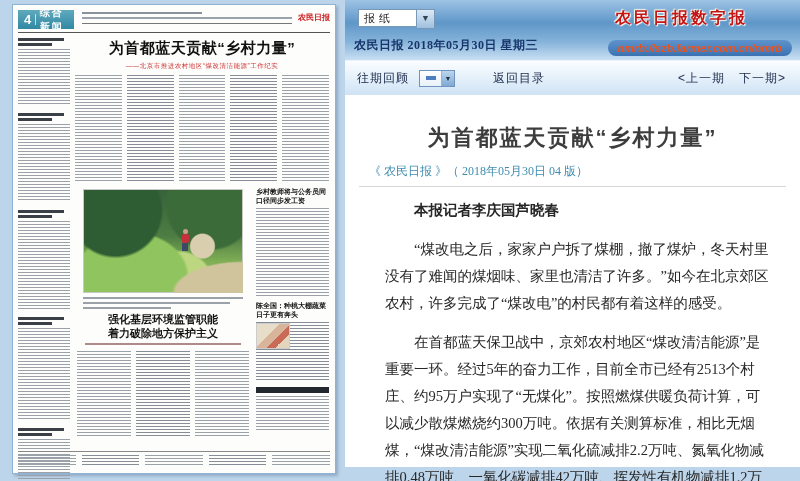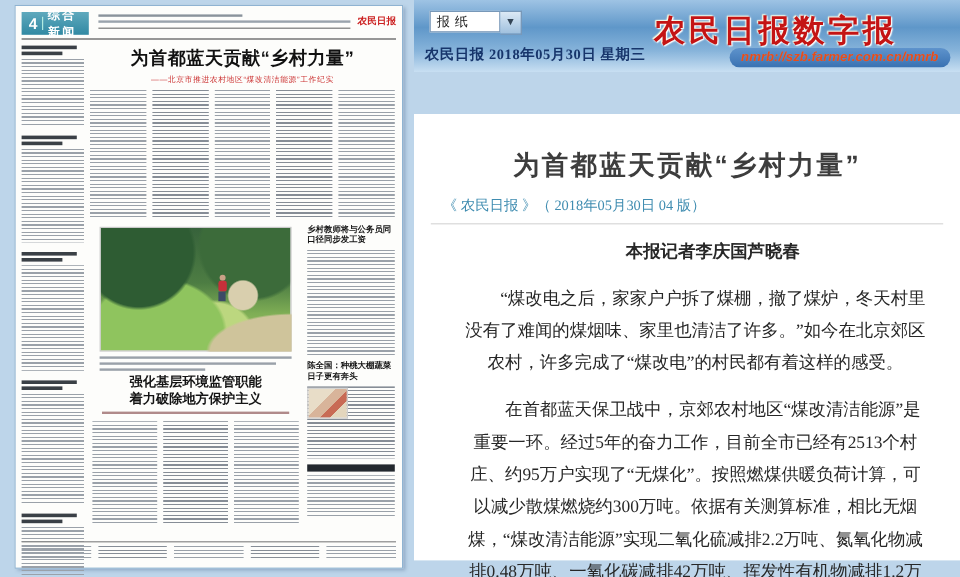--- a/index.html
+++ b/index.html
@@ -85,21 +85,21 @@
        background:linear-gradient(180deg,#9ec3e4 0%,#5f97c9 38%,#86b3da 70%,#c8dff2 100%);}
   .dd{position:absolute;left:13px;top:9px;display:flex;font-family:Liberation Mono, monospace;}
   .dd-box{width:52px;height:16px;background:#fff;border:1px solid #7898b8;font-size:11px;
           color:#222;display:flex;align-items:center;padding-left:5px;letter-spacing:4px;}
   .dd-btn{width:17px;height:18px;background:linear-gradient(#dce9f5,#9fc0de);border:1px solid #7898b8;
           border-left:none;display:flex;align-items:center;justify-content:center;
           color:#345;font-size:9px;cursor:pointer;}
   .issue-line{position:absolute;left:9px;top:37px;font-size:12px;font-weight:bold;color:#17356b;
               font-family:"Liberation Serif",serif;letter-spacing:.5px;}
   .site-title{position:absolute;right:52px;top:8px;font-family:"Liberation Serif",serif;
-              font-size:26px;font-weight:bold;color:#c41414;letter-spacing:3px;
+              font-size:16px;font-weight:bold;color:#c41414;letter-spacing:3px;
               text-shadow:0 0 2px #fff,1px 1px 1px #fff,-1px -1px 1px #ffd;}
   .url-box{position:absolute;right:8px;top:40px;background:linear-gradient(#5e93cc,#3a72b2);
            border-radius:9px;padding:2px 10px;font-size:11px;font-style:italic;font-weight:bold;
            color:#e84d1a;text-shadow:0 0 1px #fff3;}
   .nav{position:absolute;left:0;top:60px;right:0;height:34px;
        background:linear-gradient(180deg,#fbfdff,#dcebf8 70%,#cfe2f3);
        border-top:1px solid #ecf4fb;border-bottom:1px solid #b6cfe6;
        display:flex;align-items:center;font-size:12px;color:#1b2b4a;}
   .nav .lnk{margin-left:12px;cursor:pointer;letter-spacing:1px;}
   .datew{margin-left:10px;width:34px;height:15px;border:1px solid #6f94bd;background:#fff;
@@ -116,21 +116,21 @@
 
   .content{position:absolute;left:0;top:95px;right:0;height:372px;background:#fff;}
   .a-title{margin:28px 30px 0;text-align:center;font-size:22px;font-weight:bold;color:#3d3d3d;
            letter-spacing:2px;}
   .a-sub{margin:16px 30px 0;text-align:center;font-size:12px;color:#9b9189;letter-spacing:1px;}
   .a-src{margin:10px 24px 0;text-align:left;font-size:12px;color:#3f8cb0;
          font-family:"Liberation Serif",serif;}
   .a-div{margin:6px 14px 0;border-bottom:1px solid #d8d8d8;}
   .a-body{margin:10px 26px 0 40px;font-family:"Liberation Serif",serif;font-size:14.5px;
           line-height:27px;color:#272727;}
-  .a-body p{margin:0 0 12px;text-indent:2em;text-align:center;}
+  .a-body p{margin:0 0 12px;text-indent:2em;}
   .a-body .byline{font-weight:bold;}
 </style>
 </head>
 <body>
 
 <div class="stage">
 
   <div class="paper-panel">
     <div class="paper-page">
 
@@ -238,20 +238,35 @@
     <div class="hdr">
       <div class="dd">
         <div class="dd-box">报纸</div>
         <div class="dd-btn">▼</div>
       </div>
       <div class="issue-line">农民日报 2018年05月30日 星期三</div>
       <div class="site-title">农民日报数字报</div>
       <div class="url-box">nmrb://szb.farmer.com.cn/nmrb</div>
     </div>
 
+    <div class="nav">
+      <span class="lnk">往期回顾</span>
+      <span class="datew">
+        <span class="wl">
+            <i></i>
+          </span>
+        <span class="wr">▼</span>
+      </span>
+      <span class="lnk gap2">返回目录</span>
+      <span class="spacer"></span>
+      <span class="prevnext">
+        <span>&lt;上一期</span>
+        <span>下一期&gt;</span>
+      </span>
+    </div>
 
     <div class="content">
       <div class="a-title">为首都蓝天贡献“乡村力量”</div>
       <div class="a-src">《 农民日报 》（ 2018年05月30日   04 版）</div>
       <div class="a-div"></div>
       <div class="a-body">
         <p class="byline">本报记者李庆国芦晓春</p>
         <p>“煤改电之后，家家户户拆了煤棚，撤了煤炉，冬天村里没有了难闻的煤烟味、家里也清洁了许多。”如今在北京郊区农村，许多完成了“煤改电”的村民都有着这样的感受。</p>
         <p>在首都蓝天保卫战中，京郊农村地区“煤改清洁能源”是重要一环。经过5年的奋力工作，目前全市已经有2513个村庄、约95万户实现了“无煤化”。按照燃煤供暖负荷计算，可以减少散煤燃烧约300万吨。依据有关测算标准，相比无烟煤，“煤改清洁能源”实现二氧化硫减排2.2万吨、氮氧化物减排0.48万吨、一氧化碳减排42万吨、挥发性有机物减排1.2万吨、PM10减排约4万吨、PM2.5减排3.2万吨。事实证明，农村“煤改清洁能源”为改善首都空气质量作出了贡献。</p>
 

